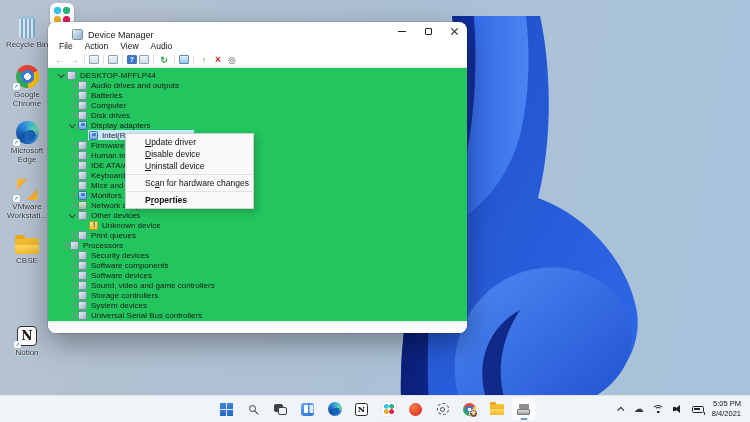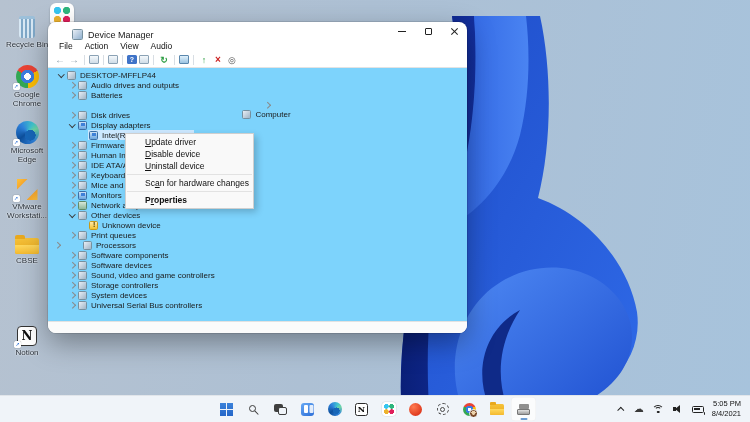--- a/index.html
+++ b/index.html
@@ -64,21 +64,21 @@
   .toolbar{height:15px;display:flex;align-items:center;padding-left:6px;border-bottom:1px solid #e3e3e3;gap:2px}
   .tb-ic{font-size:9px;color:#555;width:12px;text-align:center;line-height:10px;flex:none}
   .tb-ic.back-icon,.tb-ic.forward-icon{color:#8fa0ac;font-weight:bold;font-size:10px}
   .tb-ic.box{width:10px;height:9px;background:linear-gradient(#f4f8fb,#cfdde8);border:1px solid #8ba2b5;border-radius:1px;box-sizing:border-box}
   .tb-ic.computer-icon{background:linear-gradient(#dff0fb,#9cc4e2);border-color:#5a87ad}
   .tb-ic.help-icon{width:10px;height:9px;background:#3f73c8;color:#fff;font-size:7px;font-weight:bold;line-height:9px;border-radius:1.5px}
   .tb-ic.refresh-icon,.tb-ic.update-driver-icon{color:#2f9e44;font-weight:bold}
   .tb-ic.uninstall-icon{color:#cc2222;font-weight:bold;font-size:10px}
   .tb-sep{width:1px;height:10px;background:#d8dee4;margin:0 2px;flex:none}
 
-  .treearea{position:absolute;left:0;right:0;top:46px;bottom:12px;background:#7dd3fc;padding-top:2px;overflow:hidden}
+  .treearea{position:absolute;left:0;right:0;top:46px;bottom:12px;background:#22c55e;padding-top:2px;overflow:hidden}
   .trow{display:flex;align-items:center;height:10px;font-size:8px;color:#1a1a1a;white-space:nowrap}
   .exp{width:10px;height:10px;flex:none;position:relative}
   .exp.collapsed::before{content:'';position:absolute;left:3px;top:2.5px;width:3.5px;height:3.5px;
     border-right:1px solid #8a8a8a;border-bottom:1px solid #8a8a8a;transform:rotate(-45deg)}
   .exp.expanded::before{content:'';position:absolute;left:2.5px;top:2px;width:3.5px;height:3.5px;
     border-right:1px solid #3a3a3a;border-bottom:1px solid #3a3a3a;transform:rotate(45deg)}
   .selwrap{display:flex;align-items:center;height:100%;padding-right:2px}
   .trow.selected .selwrap{background:#cce8ff}
   .ti{width:9px;height:9px;margin:0 4px 0 1px;border-radius:1.5px;flex:none;position:relative;box-sizing:border-box;
     background:linear-gradient(135deg,#e8eef5,#9fb4c6);border:0.5px solid #76909f}
@@ -298,21 +298,21 @@
             <span class="lbl">Audio drives and outputs</span>
           </span>
         </div>
         <div class="trow" style="padding-left: 19px;">
           <span class="exp collapsed"></span>
           <span class="selwrap">
             <span class="ti battery-icon"></span>
             <span class="lbl">Batteries</span>
           </span>
         </div>
-        <div class="trow" style="padding-left: 19px; flex-direction: column;">
+        <div class="trow" style="padding-left: 19px;">
           <span class="exp collapsed"></span>
           <span class="selwrap">
             <span class="ti computer-icon"></span>
             <span class="lbl">Computer</span>
           </span>
         </div>
         <div class="trow" style="padding-left: 19px;">
           <span class="exp collapsed"></span>
           <span class="selwrap">
             <span class="ti disk-icon"></span>
@@ -396,25 +396,32 @@
             <span class="lbl">Unknown device</span>
           </span>
         </div>
         <div class="trow" style="padding-left: 19px;">
           <span class="exp collapsed"></span>
           <span class="selwrap">
             <span class="ti printer-icon"></span>
             <span class="lbl">Print queues</span>
           </span>
         </div>
-        <div class="trow" style="padding-left: 4px; gap: 20px;">
+        <div class="trow" style="padding-left: 11px;">
           <span class="exp collapsed"></span>
           <span class="selwrap">
             <span class="ti processor-icon"></span>
             <span class="lbl">Processors</span>
+          </span>
+        </div>
+        <div class="trow" style="padding-left: 19px;">
+          <span class="exp collapsed"></span>
+          <span class="selwrap">
+            <span class="ti security-icon"></span>
+            <span class="lbl">Security devices</span>
           </span>
         </div>
         <div class="trow" style="padding-left: 19px;">
           <span class="exp collapsed"></span>
           <span class="selwrap">
             <span class="ti software-component-icon"></span>
             <span class="lbl">Software components</span>
           </span>
         </div>
         <div class="trow" style="padding-left: 19px;">

